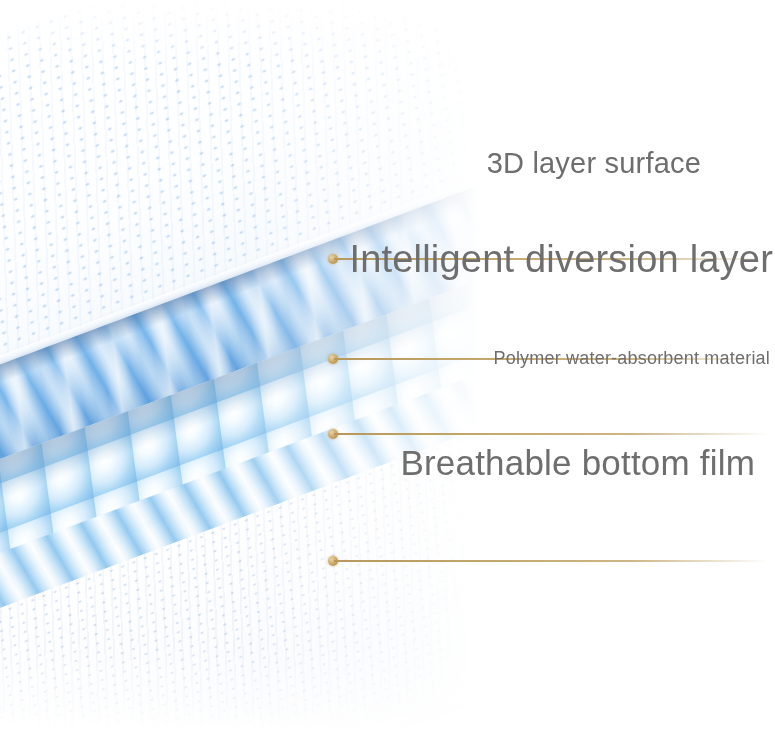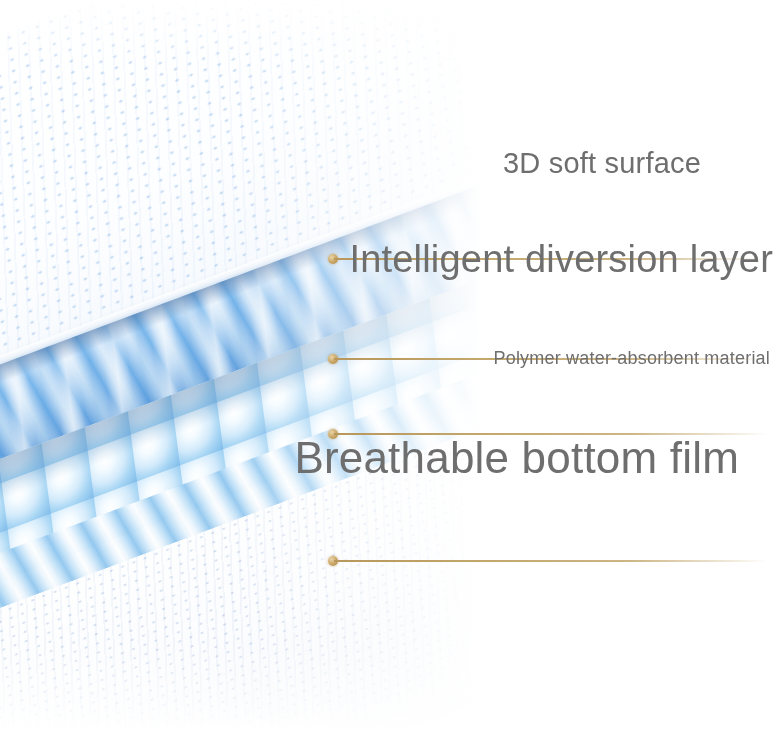--- a/index.html
+++ b/index.html
@@ -267,21 +267,21 @@
   #callout-2 .callout-label { font-size: 38px; bottom: 20px; right: 2px; margin-top: 46px; }
 
   #callout-3 { top: 388px; }
   #callout-3 .callout-line { top: 45px; }
   #callout-3 .callout-dot  { top: 41px; }
   #callout-3 .callout-label { font-size: 18px; bottom: 21px; right: 5px; }
 
   #callout-4 { top: 500px; }
   #callout-4 .callout-line { top: 60px; }
   #callout-4 .callout-dot  { top: 56px; }
-  #callout-4 .callout-label { font-size: 44px; bottom: 20px; right: 36px; }
+  #callout-4 .callout-label { font-size: 35px; bottom: 20px; right: 20px; }
 </style>
 </head>
 <body>
 
 <div id="stage">
 
   <div id="illustration">
     <div id="stack-shadow"></div>
 
     <div class="sheet" id="layer-top"></div>
@@ -293,21 +293,21 @@
     <div class="sheet" id="layer-beads2"></div>
 
     <div class="sheet" id="layer-bottom"></div>
   </div>
 
   <div id="vignette"></div>
 
   <div class="callout" id="callout-1">
     <div class="callout-dot"></div>
     <div class="callout-line"></div>
-    <div class="callout-label">3D soft surface</div>
+    <div class="callout-label">3D layer surface</div>
   </div>
 
   <div class="callout" id="callout-2">
     <div class="callout-dot"></div>
     <div class="callout-line"></div>
     <div class="callout-label">Intelligent diversion layer</div>
   </div>
 
   <div class="callout" id="callout-3">
     <div class="callout-dot"></div>

